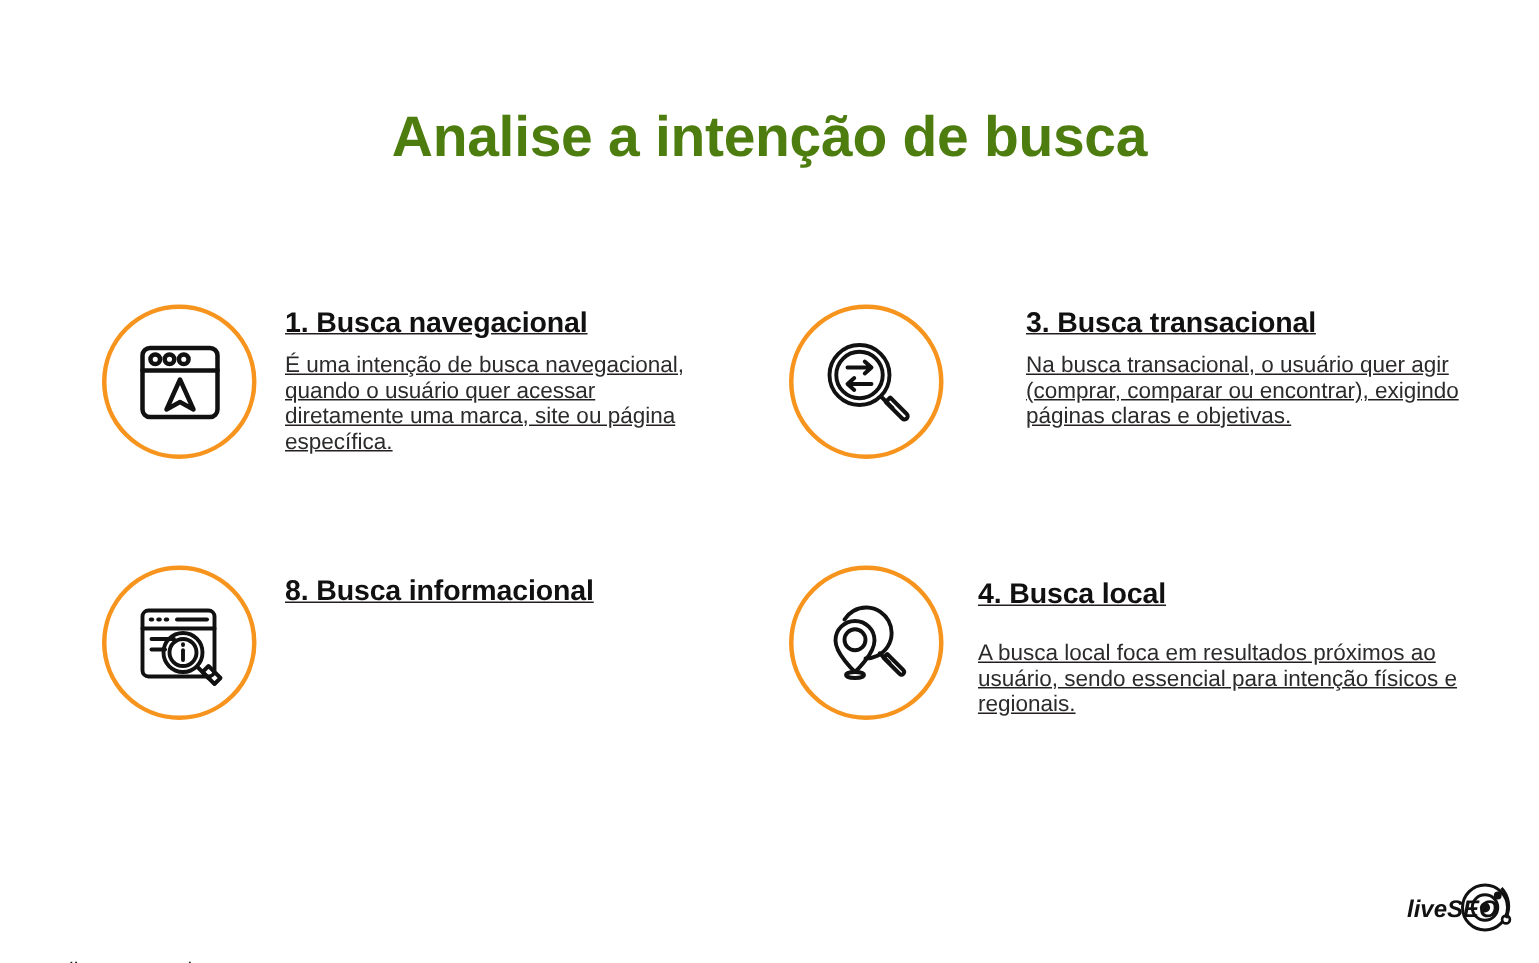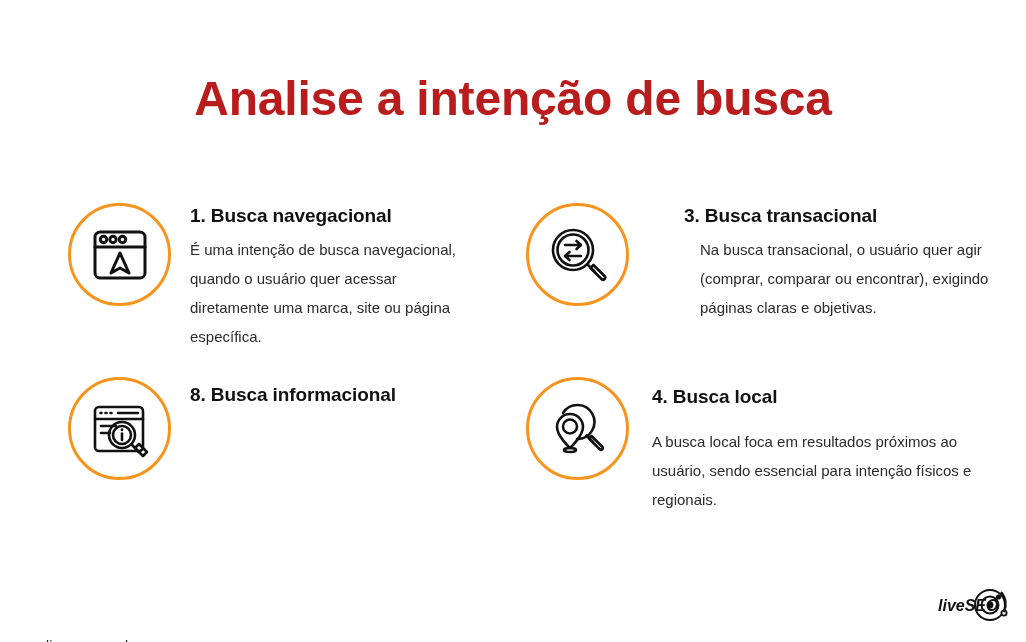--- a/index.html
+++ b/index.html
@@ -16,24 +16,24 @@
     position: relative;
   }
 
   
   .page-title {
     position: absolute;
     left: 0;
     top: 70px;
     width: 1026px;
     text-align: center;
-    font-size: 48px;
+    font-size: 38px;
     font-weight: bold;
     letter-spacing: -0.2px;
-    color: #b91c1c;
+    color: #4d7c0f;
     line-height: 1.2;
   }
 
   
   .cards {
     position: absolute;
     left: 0;
     top: 0;
     width: 1026px;
     height: 642px;
@@ -58,43 +58,44 @@
     display: flex;
     align-items: center;
     justify-content: center;
     background: #ffffff;
   }
   .icon-circle svg { display: block; }
 
   .card-text {
     margin-left: 19px;
     padding-top: 1px;
+    text-decoration: underline;
   }
   .card-3 .card-text,
   .card-4 .card-text { margin-left: 23px; }
 
   .card-heading {
     font-size: 19px;
     font-weight: bold;
     color: #111111;
     line-height: 1.25;
     margin: 0 0 7px 0;
     letter-spacing: -0.1px;
     white-space: nowrap;
   }
   .card-body {
     font-size: 15px;
     font-weight: normal;
     color: #2b2b2b;
-    line-height: 29px;
+    line-height: 17px;
     margin: 0;
   }
   .card-1 .card-body { width: 290px; }
   .card-2 .card-body { width: 292px; }
-  .card-3 .card-body { width: 290px; margin-left: 16px; }
+  .card-3 .card-body { width: 290px; }
   .card-4 .card-body { width: 325px; }
 
   .card-2 .card-heading { margin-bottom: 5px; }
   .card-4 .card-heading { margin-bottom: 18px; }
   .card-4 .card-text    { padding-top: 8px; }
   .card-2 .card-text    { padding-top: 6px; }
 
   
   .footer-url {
     position: absolute;

